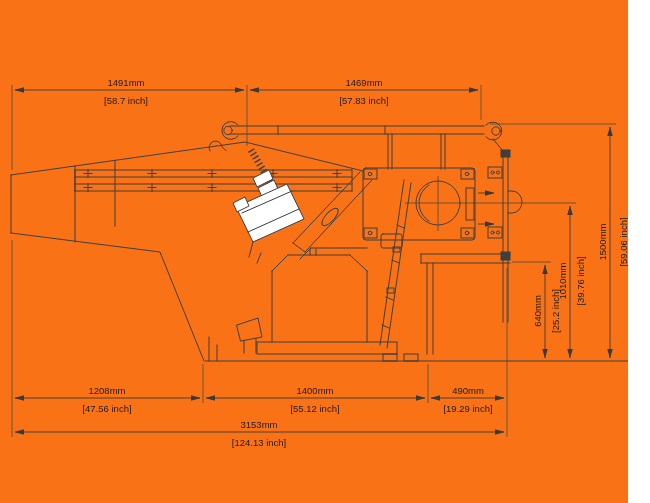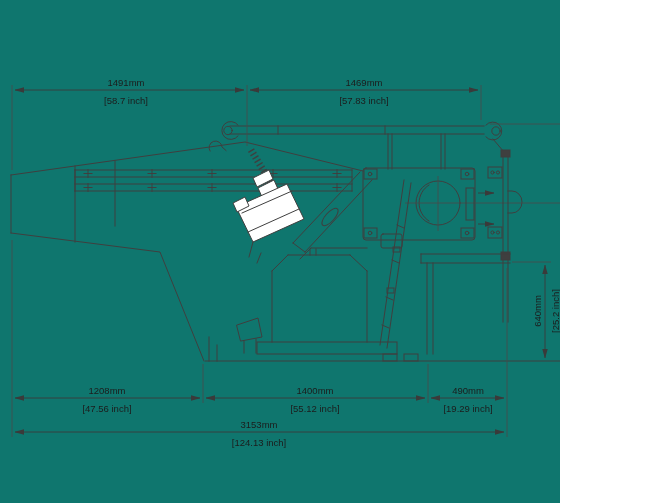--- a/index.html
+++ b/index.html
@@ -1,16 +1,16 @@
 <!DOCTYPE html>
 <html><head>
 <meta charset="utf-8">
 <style>
   html,body{margin:0;padding:0;background:#fff;}
-  .stage{position:relative;width:560px;height:503px;background:#0f766e;overflow:hidden;
+  .stage{position:relative;width:628px;height:503px;background:#f97316;overflow:hidden;
          font-family:"Liberation Sans", sans-serif;}
   svg{position:absolute;left:0;top:0;}
   .m  {stroke:#3f3f3f;stroke-width:1;fill:none;stroke-linecap:square;}
   .m2 {stroke:#3f3f3f;stroke-width:1;fill:#fff;}
   .fl {stroke:#3f3f3f;stroke-width:1;fill:#3f3f3f;}
   .ext{stroke:#4a4a4a;stroke-width:0.8;fill:none;}
   .dim{stroke:#3a3a3a;stroke-width:0.9;fill:none;}
   .gnd{stroke:#3f3f3f;stroke-width:1.2;fill:none;}
   .rod{stroke:#3f3f3f;stroke-width:7;stroke-dasharray:1.4 2.6;fill:none;}
   text{font-family:"Liberation Sans", sans-serif;font-size:9.5px;fill:#1c1c1c;}

